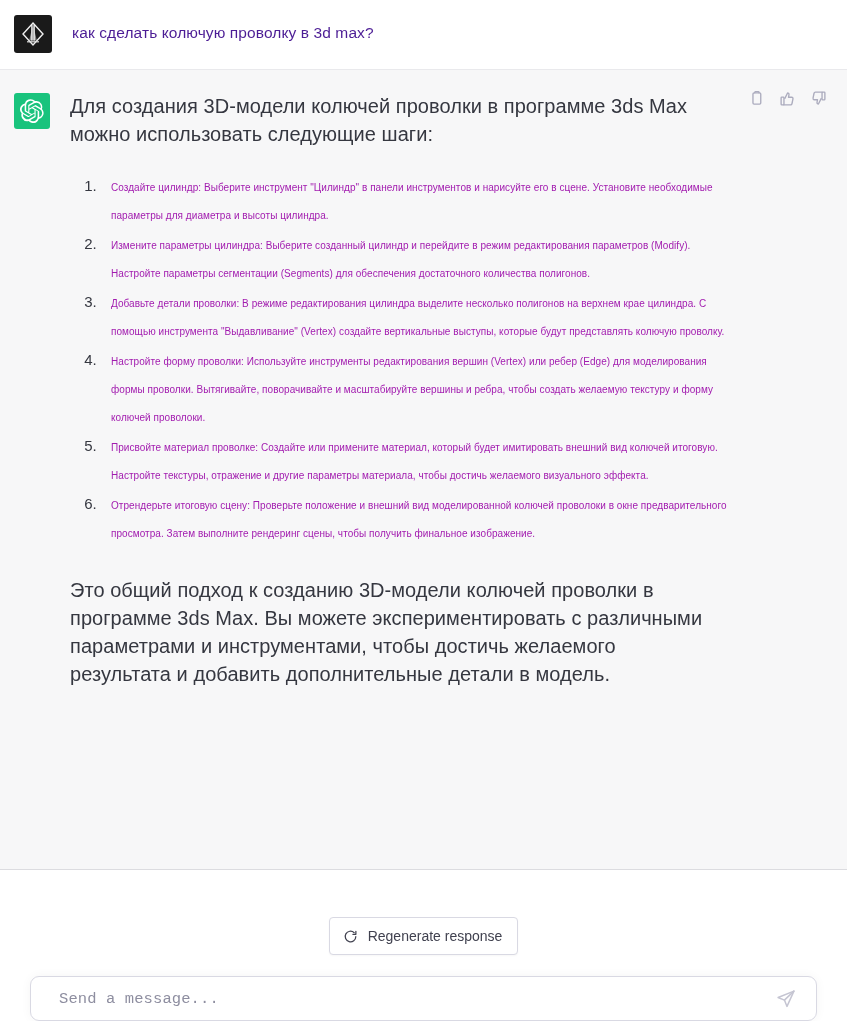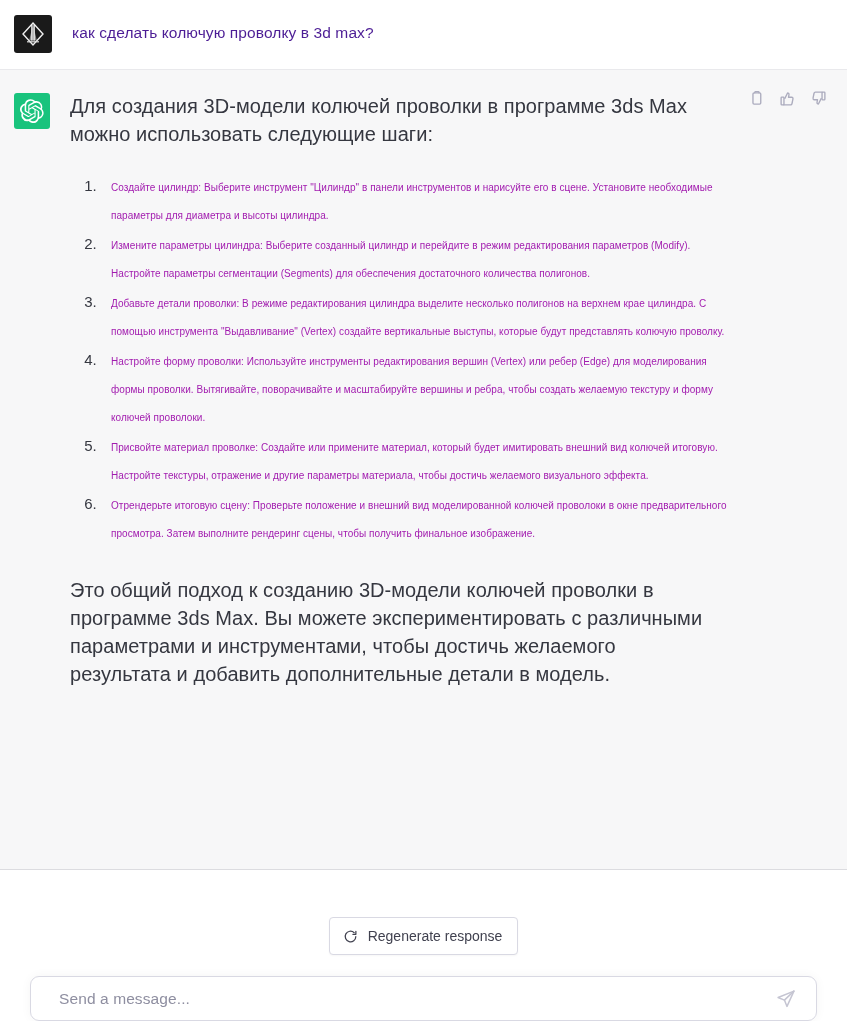--- a/index.html
+++ b/index.html
@@ -171,21 +171,21 @@
     padding: 0 16px 0 26px;
     box-shadow: 0 0 11px rgba(0,0,0,0.045);
     position: relative;
   }
   .composer-input {
     flex: 1;
     border: 0;
     outline: 0;
     font-size: 15.5px;
     color: #2f2f33;
-    font-family: Liberation Sans, sans-serif;
+    font-family: Liberation Mono, monospace;
     background: transparent;
     height: 100%;
     letter-spacing: 0.1px;
   }
   .composer-input::placeholder { color: #8e8ea0; opacity: 1; }
   .send-btn {
     width: 20px;
     height: 20px;
     color: #c5c5d2;
     cursor: pointer;

